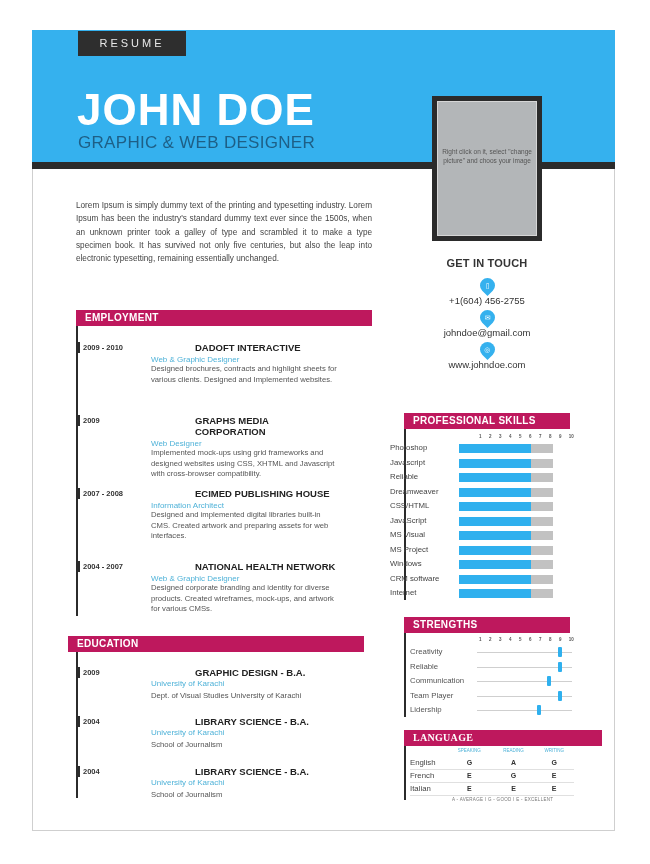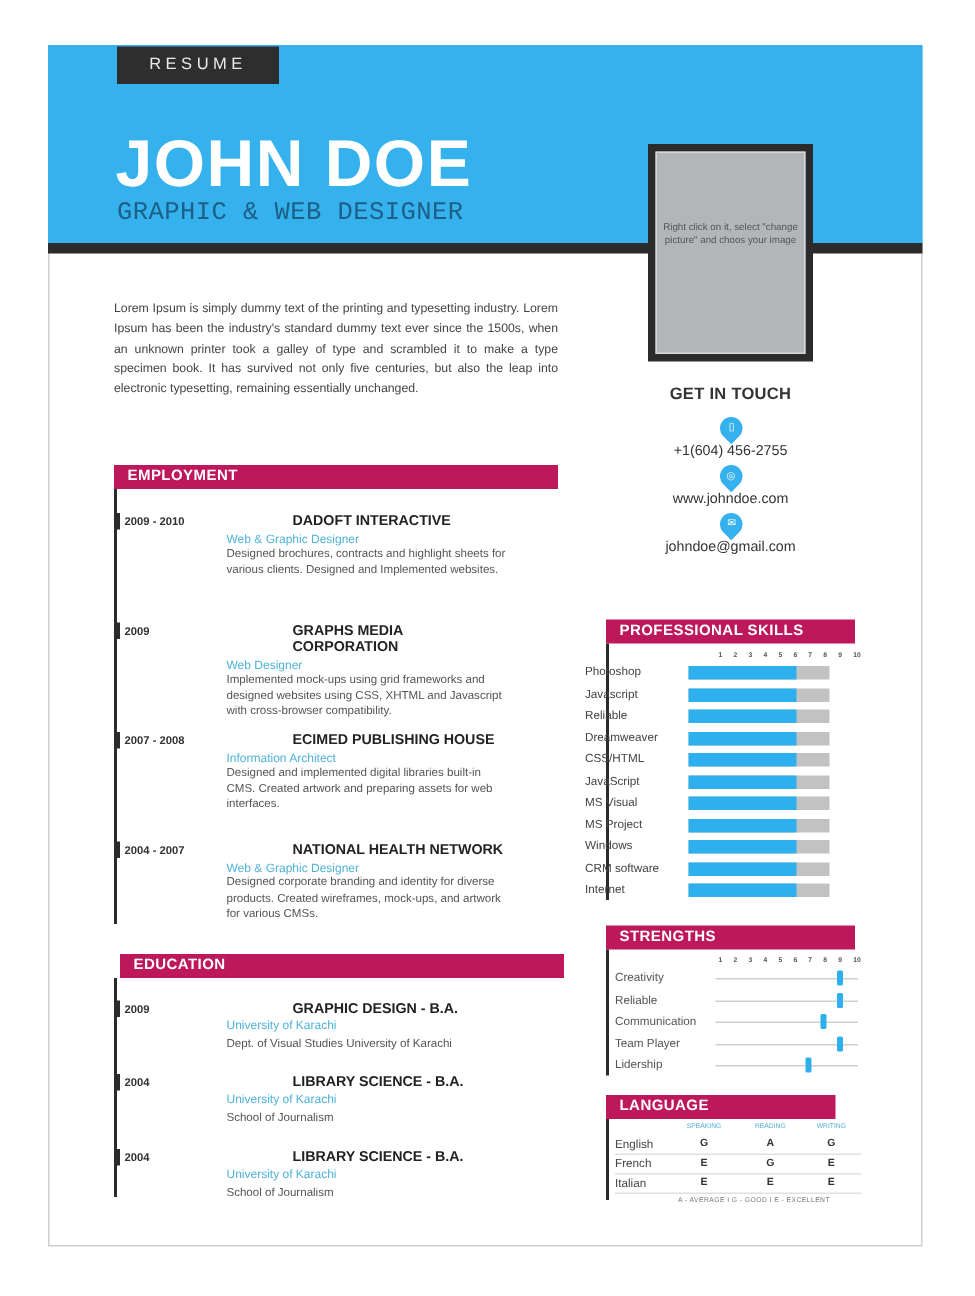--- a/index.html
+++ b/index.html
@@ -6,21 +6,21 @@
   html, body { width: 650px; height: 864px; background: #ffffff; overflow: hidden; }
   body { position: relative; font-family: "Liberation Sans", "DejaVu Sans", sans-serif; color: #333; }
 
   .page { position: absolute; left: 32px; top: 30px; width: 583px; height: 801px; border: 1px solid #cfcfcf; background: #fff; }
 
   
   .header-band { position: absolute; left: 32px; top: 30px; width: 583px; height: 132px; background: #35b1ee; }
   .header-rule { position: absolute; left: 32px; top: 162px; width: 583px; height: 7px; background: #2b2b2b; }
   .resume-tag { position: absolute; left: 78px; top: 31px; width: 108px; height: 25px; background: #2e2e2e; color: #e8e8e8; font-size: 11px; letter-spacing: 3px; text-align: center; line-height: 25px; }
   .name { position: absolute; left: 77px; top: 88px; font-size: 44px; font-weight: bold; color: #ffffff; letter-spacing: 1px; line-height: 1; }
-  .title { position: absolute; left: 78px; top: 133px; font-size: 17px; color: #1e5f86; letter-spacing: 0.3px; font-family: Liberation Mono, monospace; }
+  .title { position: absolute; left: 78px; top: 133px; font-size: 17px; color: #1e5f86; letter-spacing: 0.3px; }
 
   
   .photo-frame { position: absolute; left: 432px; top: 96px; width: 110px; height: 145px; background: #2b2b2b; padding: 5px; }
   .photo { width: 100%; height: 100%; background: #b3b6b8; border: 1px solid #d6d6d6; display: flex; align-items: flex-start; justify-content: center; padding-top: 46px; }
   .photo-hint { font-size: 6.5px; color: #555; text-align: center; line-height: 1.35; width: 90px; }
 
   
   .intro { position: absolute; left: 76px; top: 199px; width: 296px; font-size: 8.2px; line-height: 13.3px; color: #444; text-align: justify; }
 
   
@@ -86,29 +86,29 @@
 <div class="contact">
   <div class="contact-title">GET IN TOUCH</div>
   <div class="contact-item">
     <div class="pin">
         <span class="pin-glyph">▯</span>
       </div>
     <div class="contact-text">+1(604) 456-2755</div>
   </div>
   <div class="contact-item">
     <div class="pin">
-        <span class="pin-glyph">◎</span>
-      </div>
-    <div class="contact-text">www.johndoe.com</div>
+        <span class="pin-glyph">✉</span>
+      </div>
+    <div class="contact-text">johndoe@gmail.com</div>
   </div>
   <div class="contact-item">
     <div class="pin">
-        <span class="pin-glyph">✉</span>
-      </div>
-    <div class="contact-text">johndoe@gmail.com</div>
+        <span class="pin-glyph">◎</span>
+      </div>
+    <div class="contact-text">www.johndoe.com</div>
   </div>
 </div>
 
 <div class="sec-head" style="left:76px; top:310px; width:296px;">EMPLOYMENT</div>
 <div class="rail" style="left:76px; top:326px; height:290px;"></div>
 
 <div class="entry" style="top:342px;">
   <div class="entry-marker"></div>
   <div class="entry-date">2009 - 2010</div>
   <div class="entry-body">
@@ -138,21 +138,21 @@
 <div class="entry" style="top:561px;">
   <div class="entry-marker"></div>
   <div class="entry-date">2004 - 2007</div>
   <div class="entry-body">
     <div class="entry-title">NATIONAL HEALTH NETWORK</div>
     <div class="entry-role">Web &amp; Graphic Designer</div>
     <div class="entry-desc">Designed corporate branding and identity for diverse products. Created wireframes, mock-ups, and artwork for various CMSs.</div>
   </div>
 </div>
 
-<div class="sec-head" style="left:80px; top:636px; width:296px;">EDUCATION</div>
+<div class="sec-head" style="left:68px; top:636px; width:296px;">EDUCATION</div>
 <div class="rail" style="left:76px; top:652px; height:146px;"></div>
 
 <div class="entry" style="top:667px;">
   <div class="entry-marker"></div>
   <div class="entry-date">2009</div>
   <div class="entry-body">
     <div class="entry-title">GRAPHIC DESIGN - B.A.</div>
     <div class="entry-role" style="margin-top:1px;">University of Karachi</div>
     <div class="entry-desc" style="margin-top:3px;">Dept. of Visual Studies University of Karachi</div>
   </div>
@@ -294,21 +294,21 @@
       <div class="strength-line"></div>
       <div class="strength-knob" style="left:147.6px"></div>
     </div>
     <div class="strength-row" style="top: 704px;">
       <div class="strength-label">Lidership</div>
       <div class="strength-line"></div>
       <div class="strength-knob" style="left:127.19999999999999px"></div>
     </div>
   </div>
 
-<div class="sec-head" style="left:404px; top:730px; width:153px;">LANGUAGE</div>
+<div class="sec-head" style="left:404px; top:730px; width:198px;font-family:Liberation Serif, serif;">LANGUAGE</div>
 <div class="panel-rail" style="left:404px; top:746px; height:54px;"></div>
 <table class="lang-table">
   <thead>
     <tr>
       <th style="width:36px;"></th>
       <th>SPEAKING</th>
       <th>READING</th>
       <th>WRITING</th>
     </tr>
   </thead>

